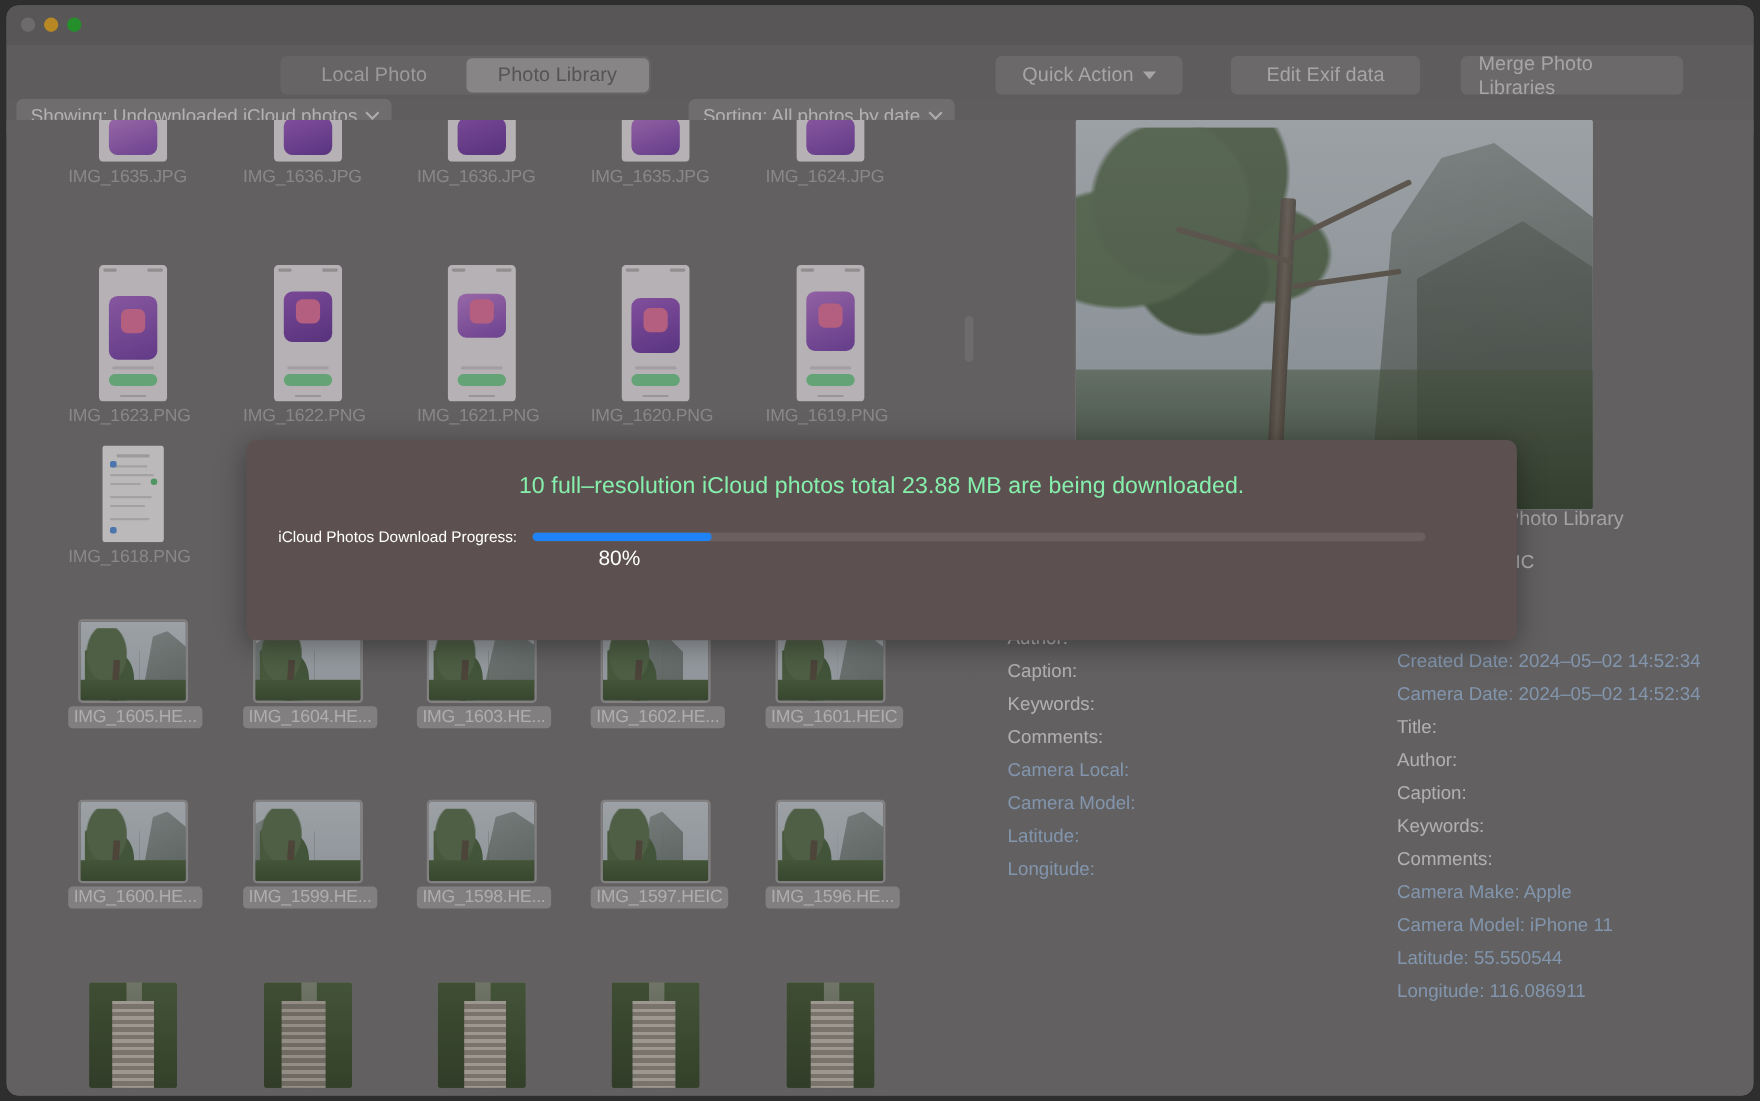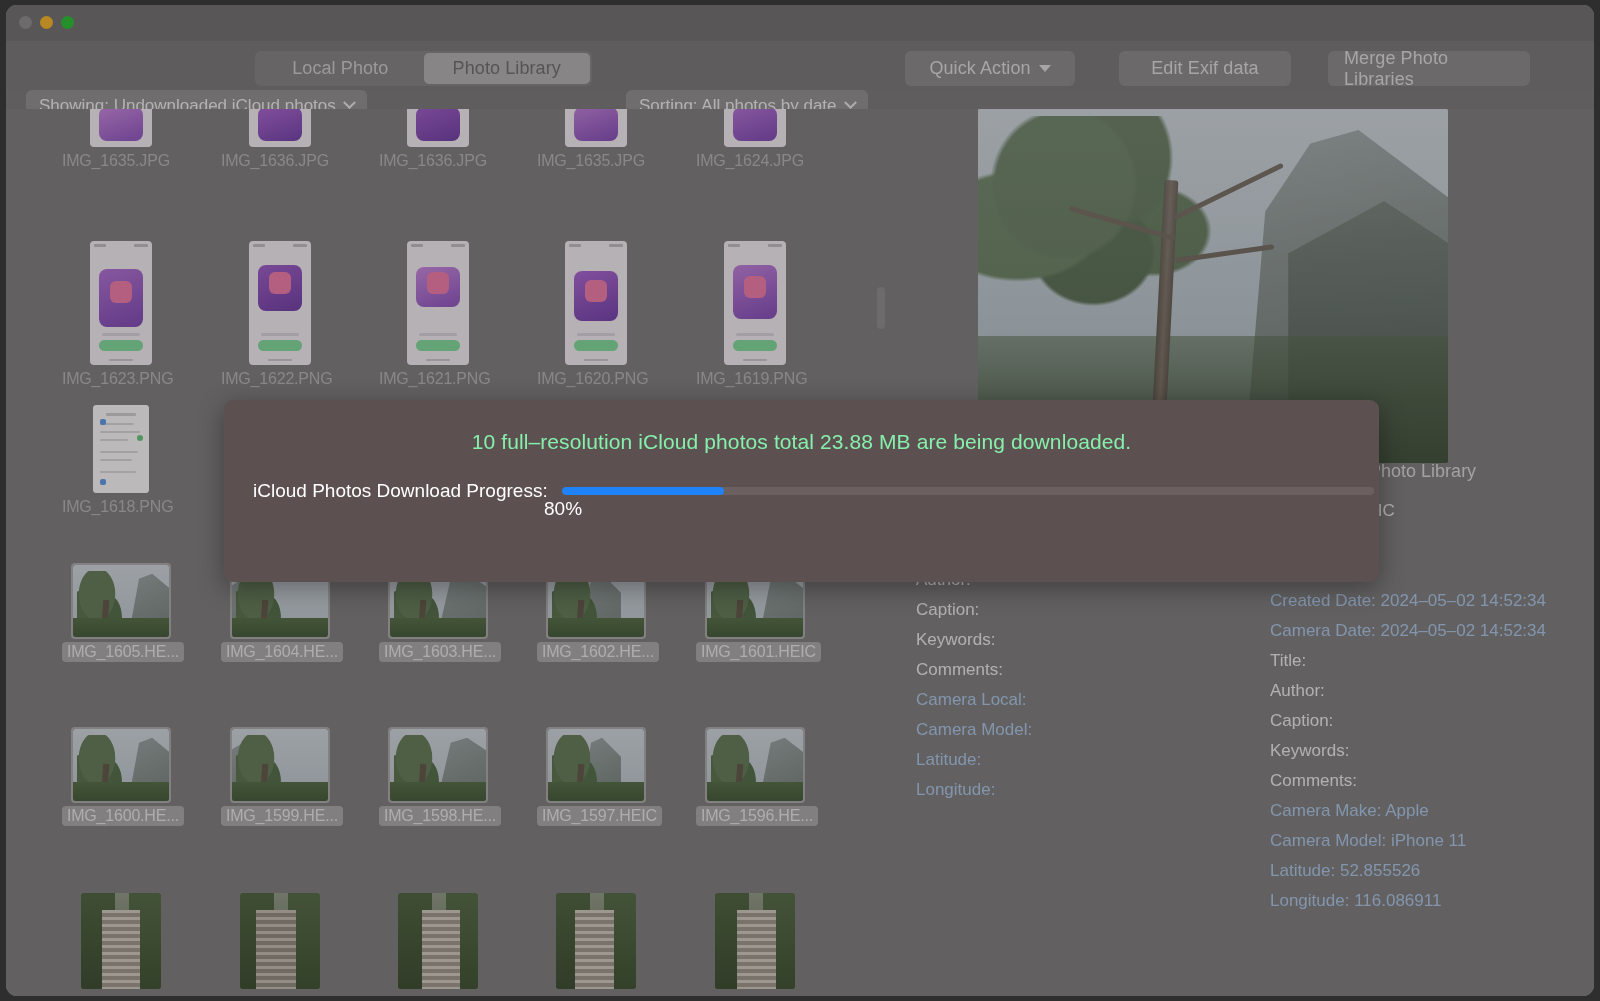--- a/index.html
+++ b/index.html
@@ -89,21 +89,21 @@
   }
   .filter-pill {
     position: absolute; top: 0px;
     height: 31px;
     background: #8f8f8f;
     border-radius: 6px;
     display: flex; align-items: center;
     padding: 0 13px; gap: 9px;
     color: #efefef; font-size: 17px;
   }
-  #filter-showing { left: 20px; }
+  #filter-showing { left: 9px; }
   #filter-sorting { left: 620px; }
   .chev {
     width: 9px; height: 9px;
     border-right: 2px solid #e7e7e7;
     border-bottom: 2px solid #e7e7e7;
     transform: rotate(45deg) translate(-2px,-2px);
     display: inline-block;
   }
 
   
@@ -330,21 +330,21 @@
   #modal-message {
     position: absolute; left: 0; right: 0; top: 30px;
     text-align: center;
     color: #86efac; font-size: 21px;
     letter-spacing: .1px;
   }
   #progress-row {
     position: absolute; left: 29px; top: 80px;
     display: flex; align-items: center; gap: 14px;
   }
-  #progress-label { color: #ffffff; font-size: 19px; white-space: nowrap; }
+  #progress-label { color: #ffffff; font-size: 14px; white-space: nowrap; }
   #progress-track {
     width: 812px; height: 8px;
     background: #6b605f;
     border-radius: 5px;
     overflow: hidden;
   }
   #progress-fill {
     height: 100%;
     background: #1f82f7;
     border-radius: 5px;
@@ -820,21 +820,21 @@
             <div class="meta-row">3024 X 4032</div>
             <div class="meta-row blue">Created Date: 2024–05–02 14:52:34</div>
             <div class="meta-row blue">Camera Date: 2024–05–02 14:52:34</div>
             <div class="meta-row">Title:</div>
             <div class="meta-row">Author:</div>
             <div class="meta-row">Caption:</div>
             <div class="meta-row">Keywords:</div>
             <div class="meta-row">Comments:</div>
             <div class="meta-row blue">Camera Make: Apple</div>
             <div class="meta-row blue">Camera Model: iPhone 11</div>
-            <div class="meta-row blue">Latitude: 52.855526</div>
+            <div class="meta-row blue">Latitude: 55.550544</div>
             <div class="meta-row blue">Longitude: 116.086911</div>
           </div>
       </div>
     </div>
   </div>
 
   <div id="modal-overlay">
     <div id="modal">
       <div id="modal-message">10 full–resolution iCloud photos total 23.88 MB are being downloaded.</div>
       <div id="progress-row">

